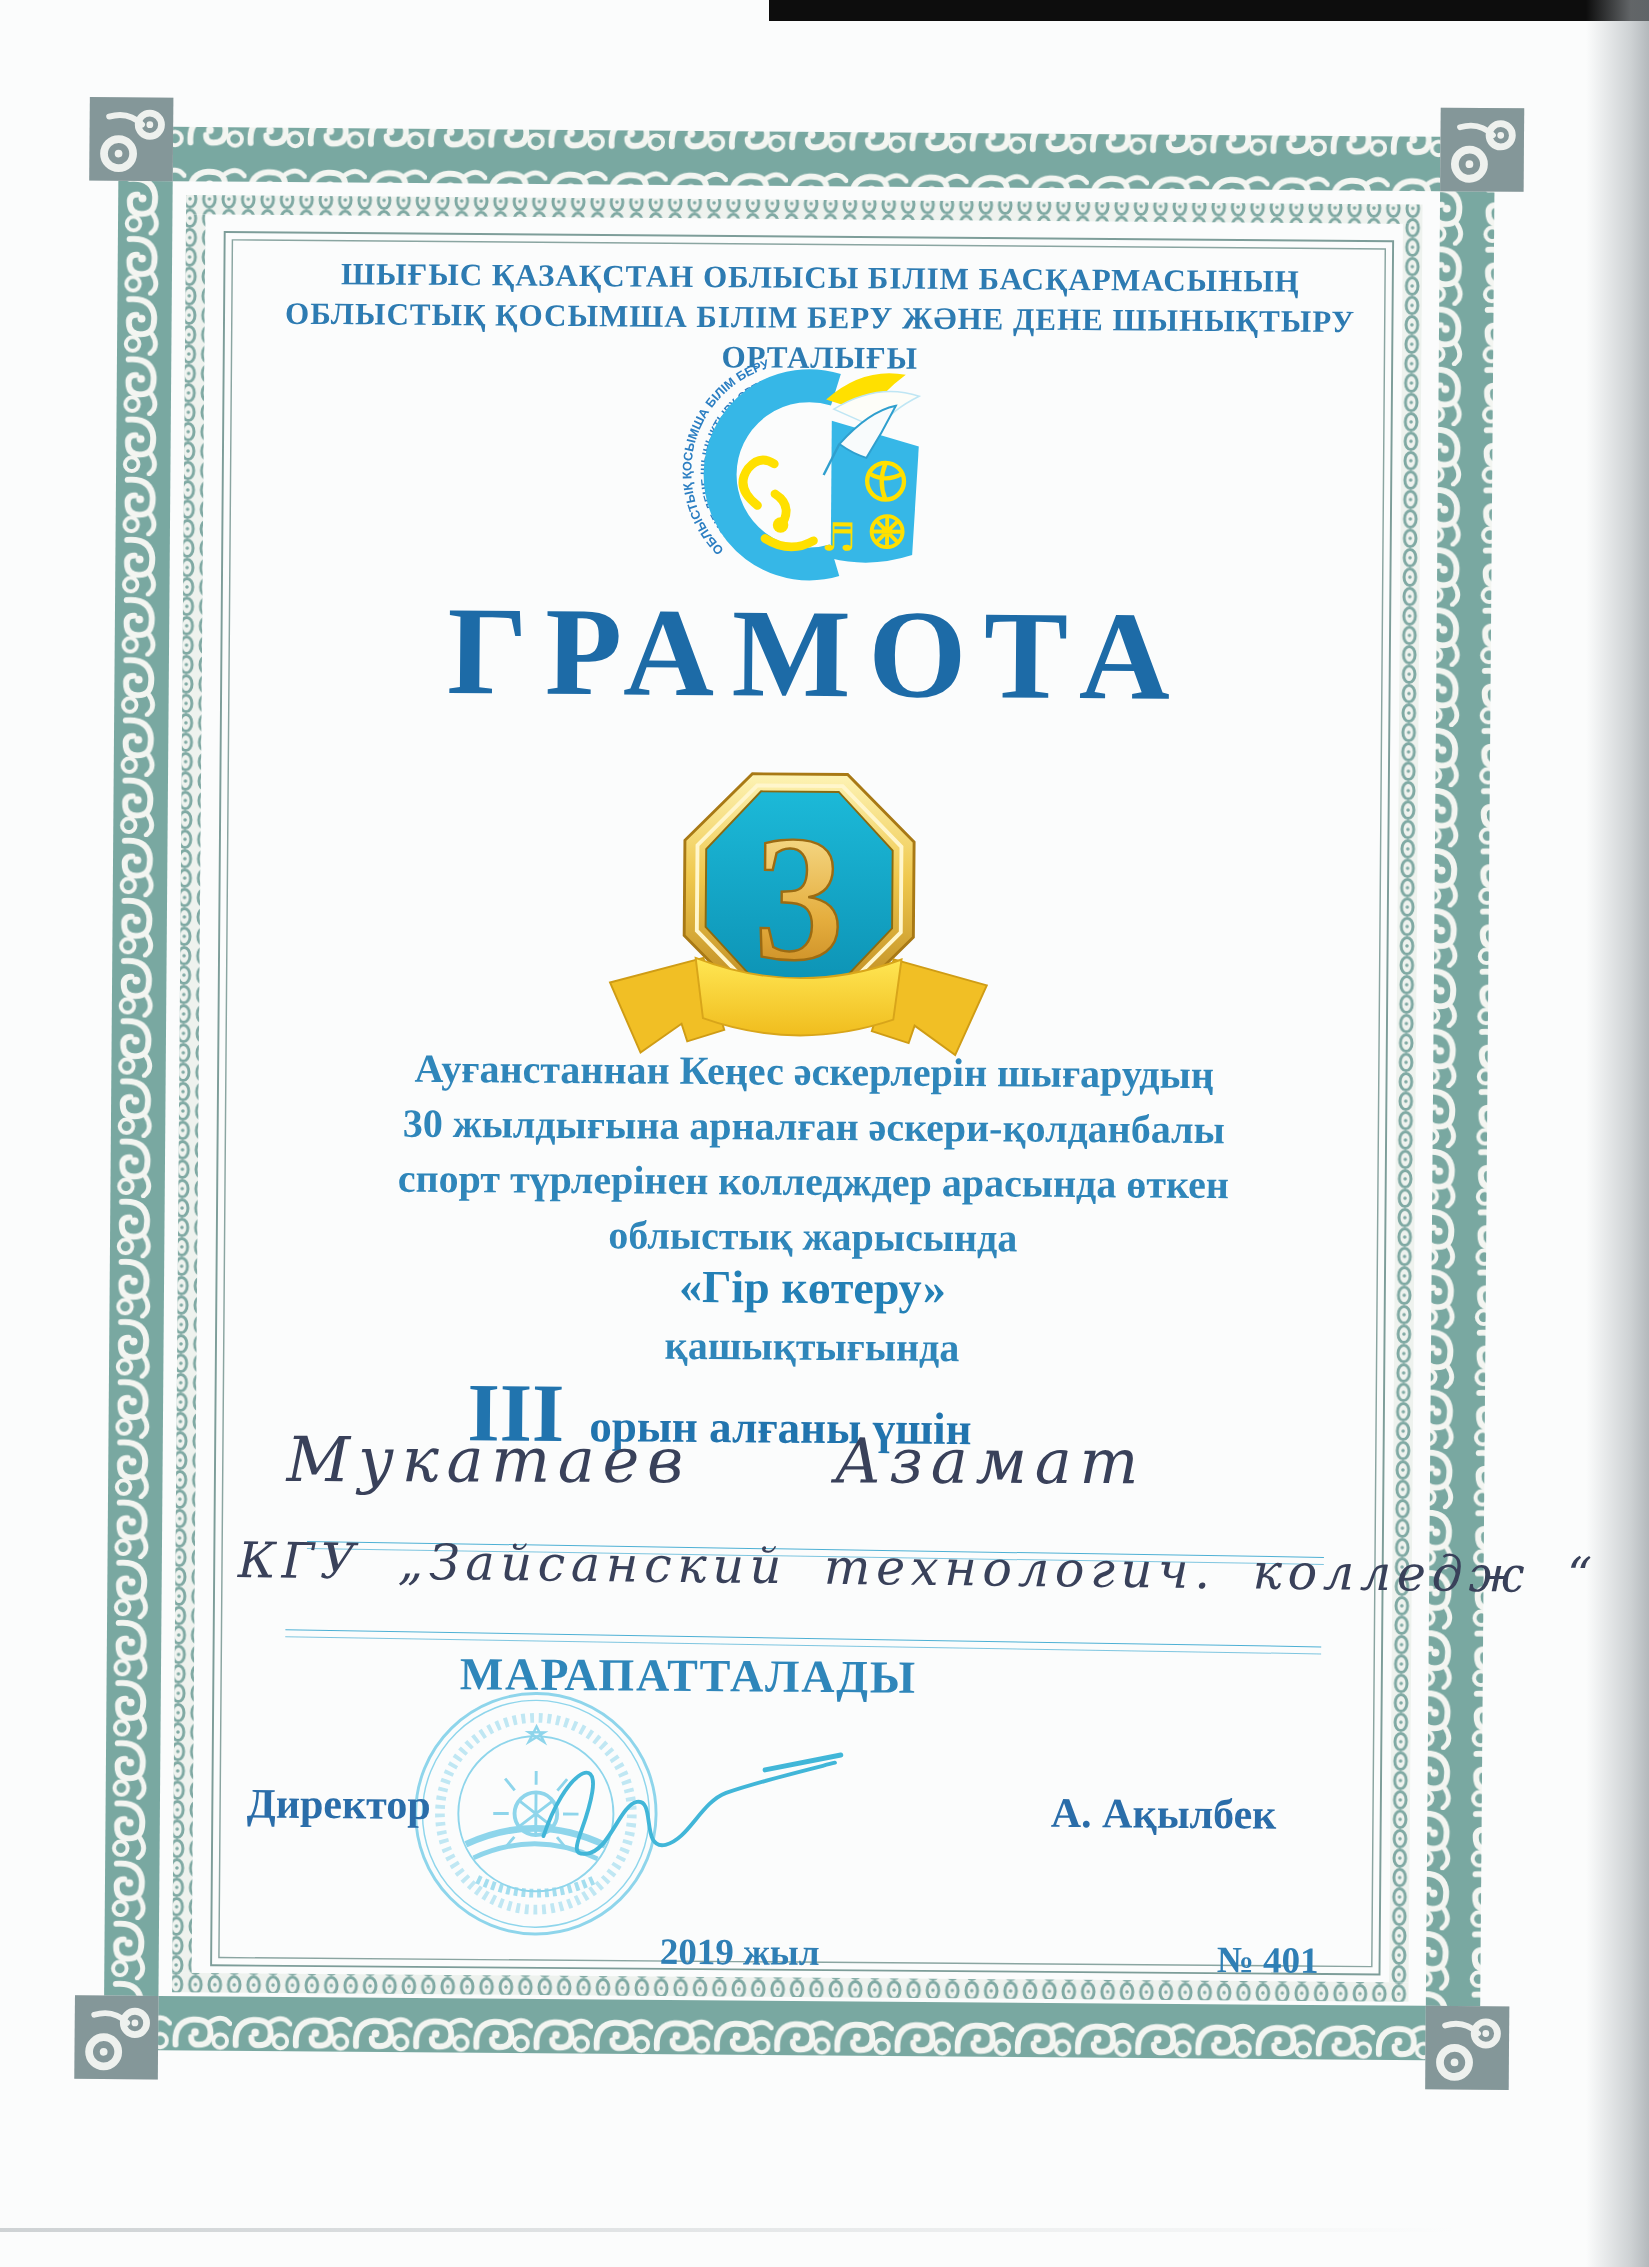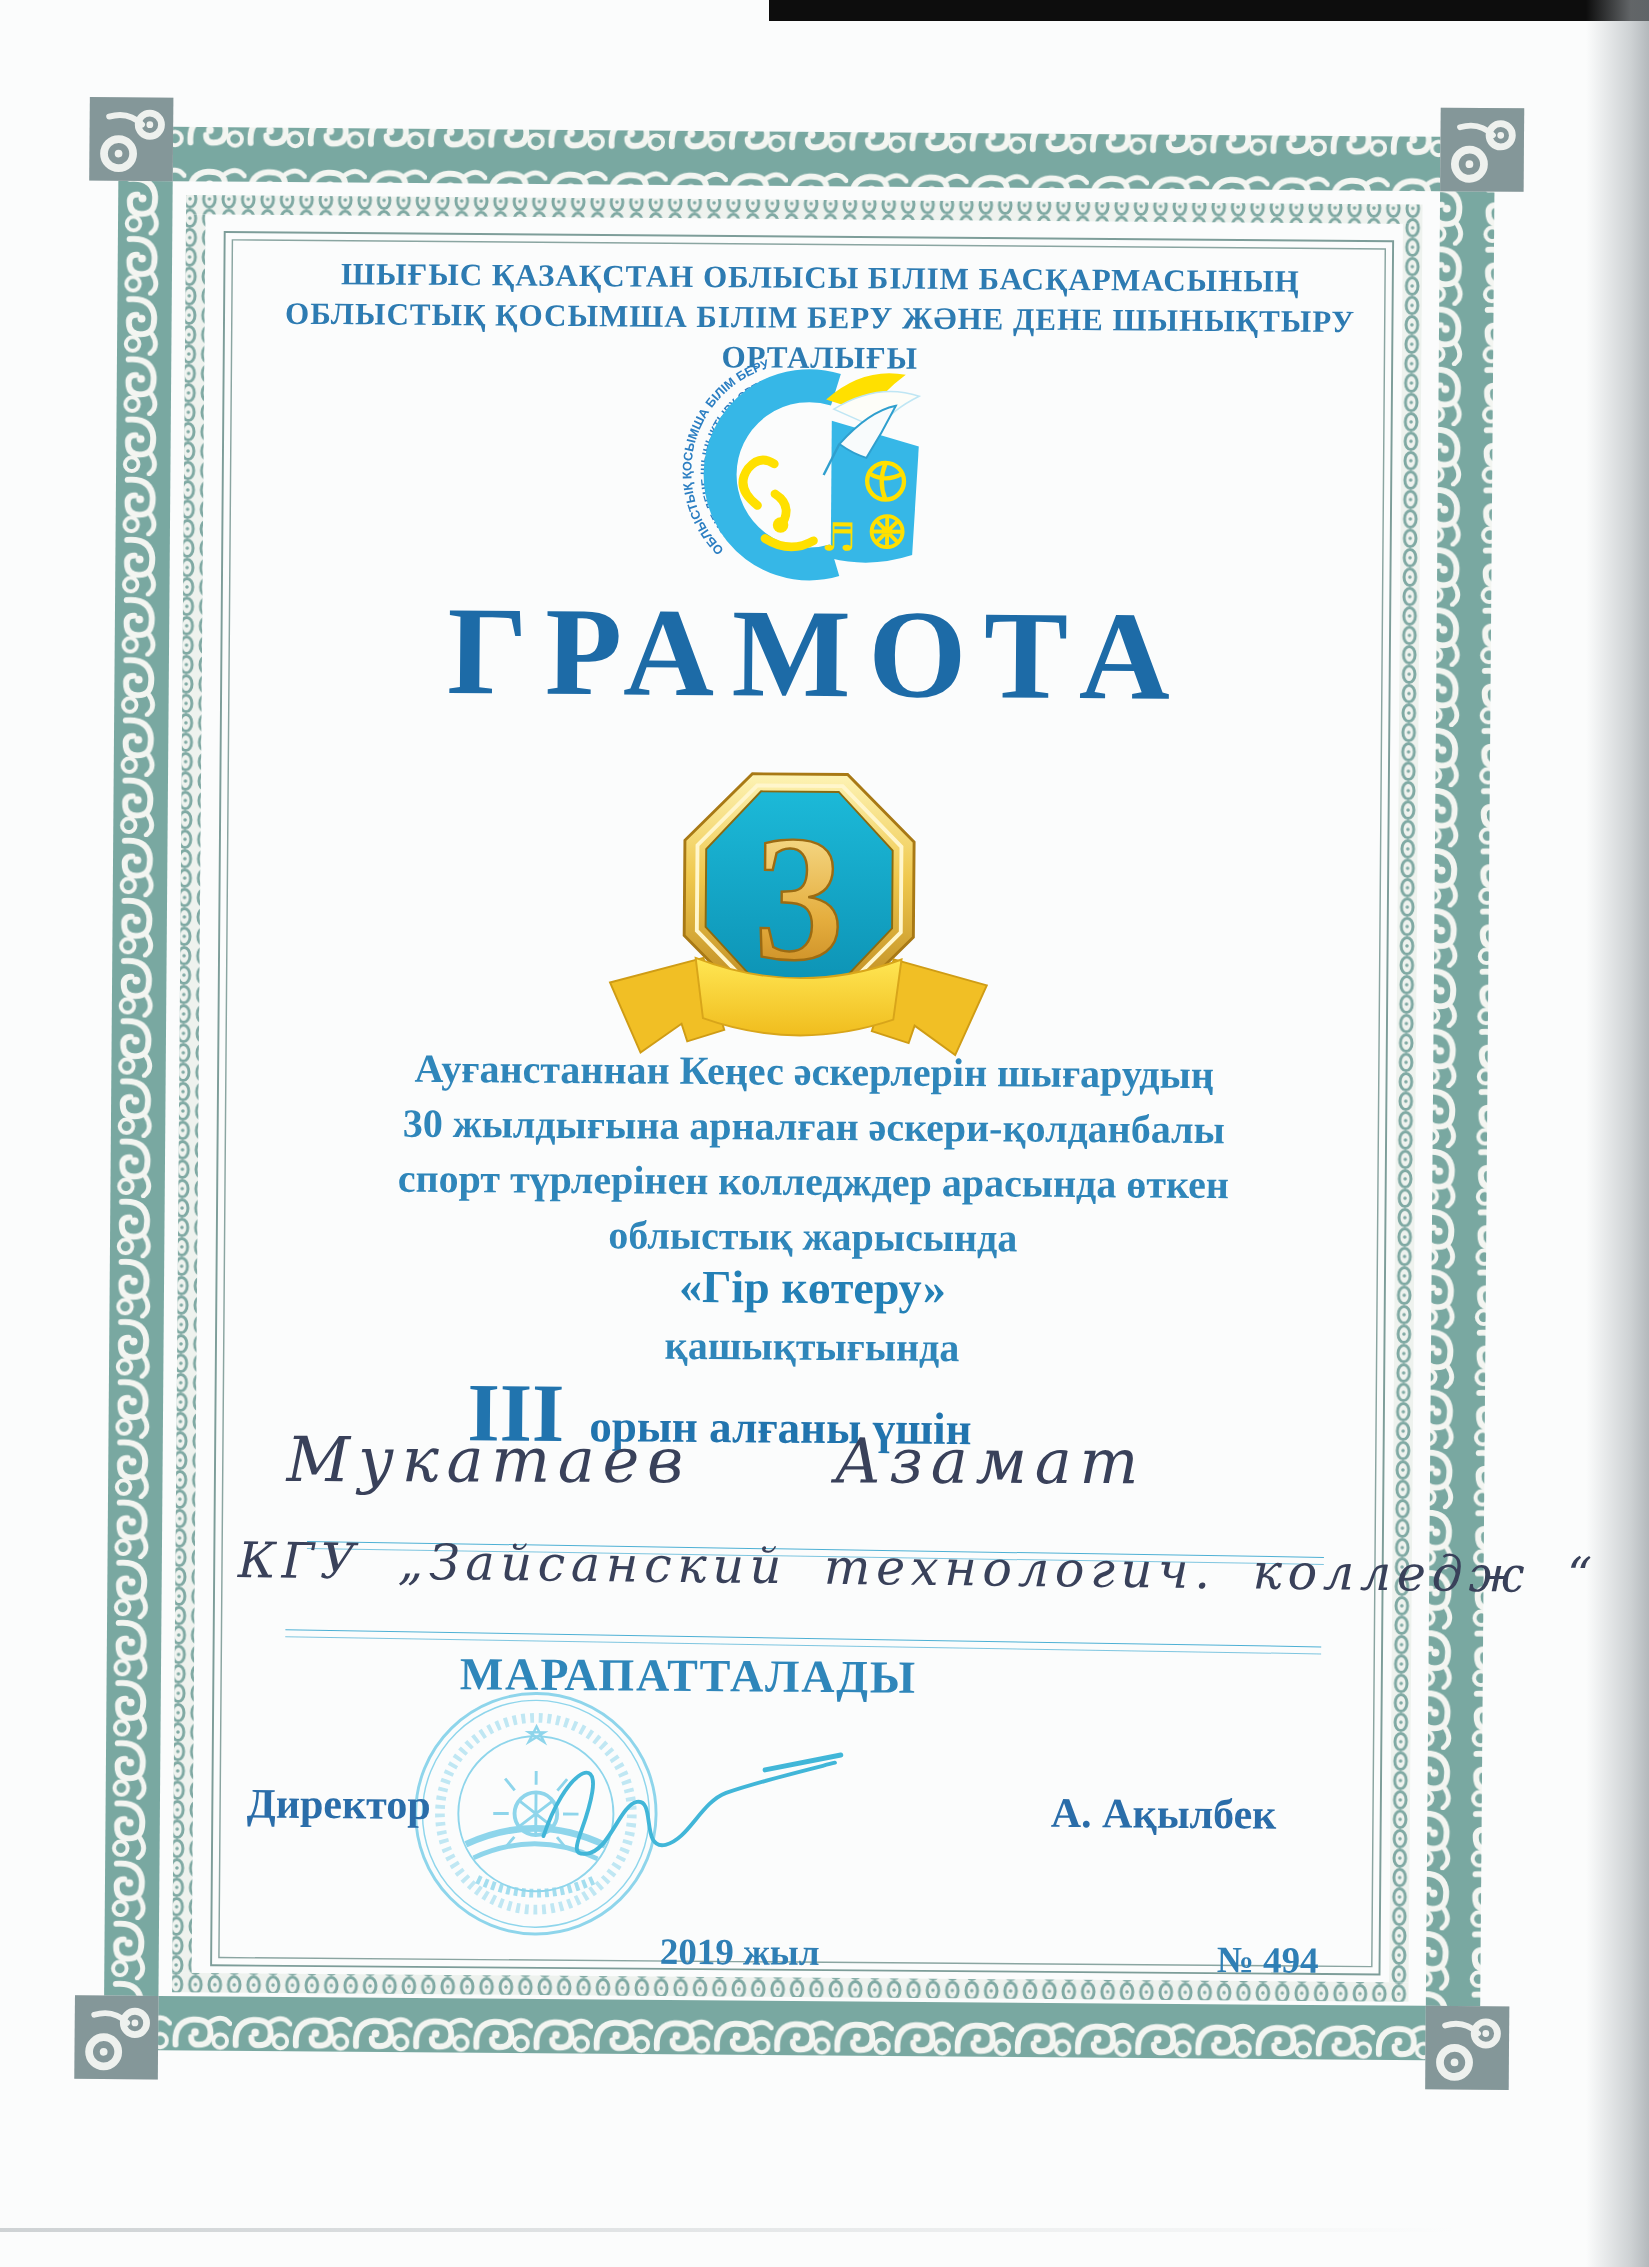--- a/index.html
+++ b/index.html
@@ -230,17 +230,17 @@
     <div class="signature-wrap">
       <svg width="320" height="146" viewBox="0 0 330 150">
         <path d="M8,100 C30,34 64,16 58,54 C52,94 30,120 52,118 C76,116 86,68 104,64 C124,60 108,114 134,108 C158,102 170,64 196,54 C230,42 262,34 308,22" fill="none" stroke="#41b6d8" stroke-width="4" stroke-linecap="round"></path>
         <path d="M236,30 L314,14" fill="none" stroke="#41b6d8" stroke-width="5" stroke-linecap="round"></path>
       </svg>
     </div>
 
     <div class="director-label">Директор</div>
     <div class="director-name">А. Ақылбек</div>
     <div class="year-label">2019 жыл</div>
-    <div class="cert-number">№ 494</div>
+    <div class="cert-number">№ 401</div>
 
   </div>
 </div>
 
 
 </body></html>

